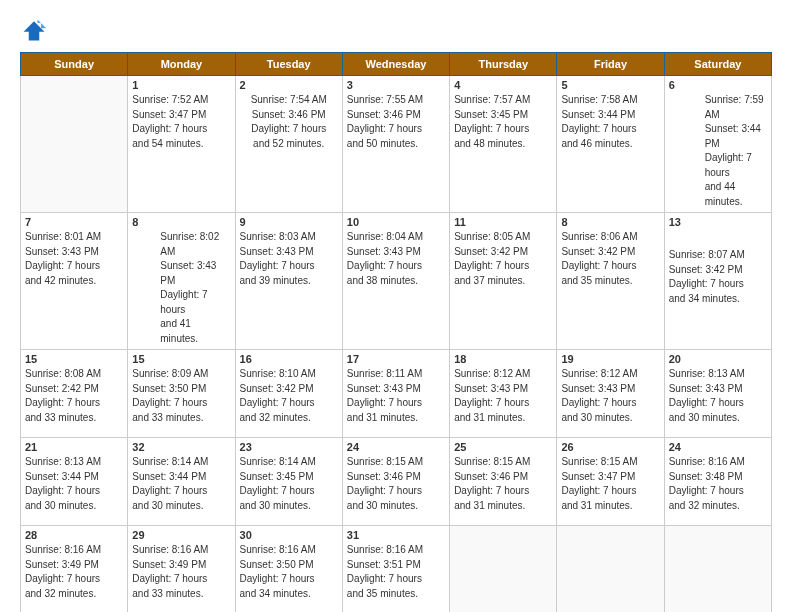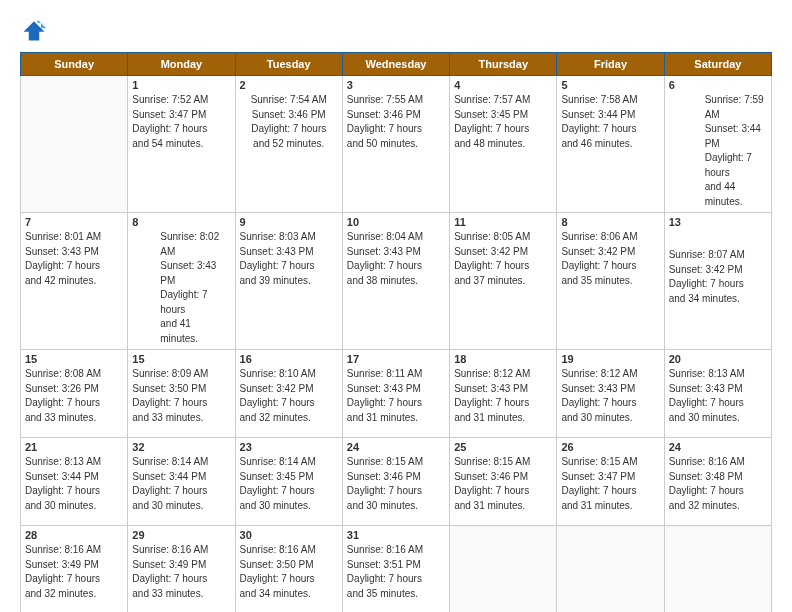--- a/index.html
+++ b/index.html
@@ -222,21 +222,21 @@
             <div class="day-info" style="white-space: pre-line; margin-top: 20px;">Sunrise: 8:07 AM
 Sunset: 3:42 PM
 Daylight: 7 hours
 and 34 minutes.</div>
           </td>
         </tr>
         <tr>
           <td>
             <span class="day-num">15</span>
             <div class="day-info" style="white-space: pre-line;">Sunrise: 8:08 AM
-Sunset: 3:26 PM
+Sunset: 2:42 PM
 Daylight: 7 hours
 and 33 minutes.</div>
           </td>
           <td>
             <span class="day-num">15</span>
             <div class="day-info" style="white-space: pre-line;">Sunrise: 8:09 AM
 Sunset: 3:50 PM
 Daylight: 7 hours
 and 33 minutes.</div>
           </td>

